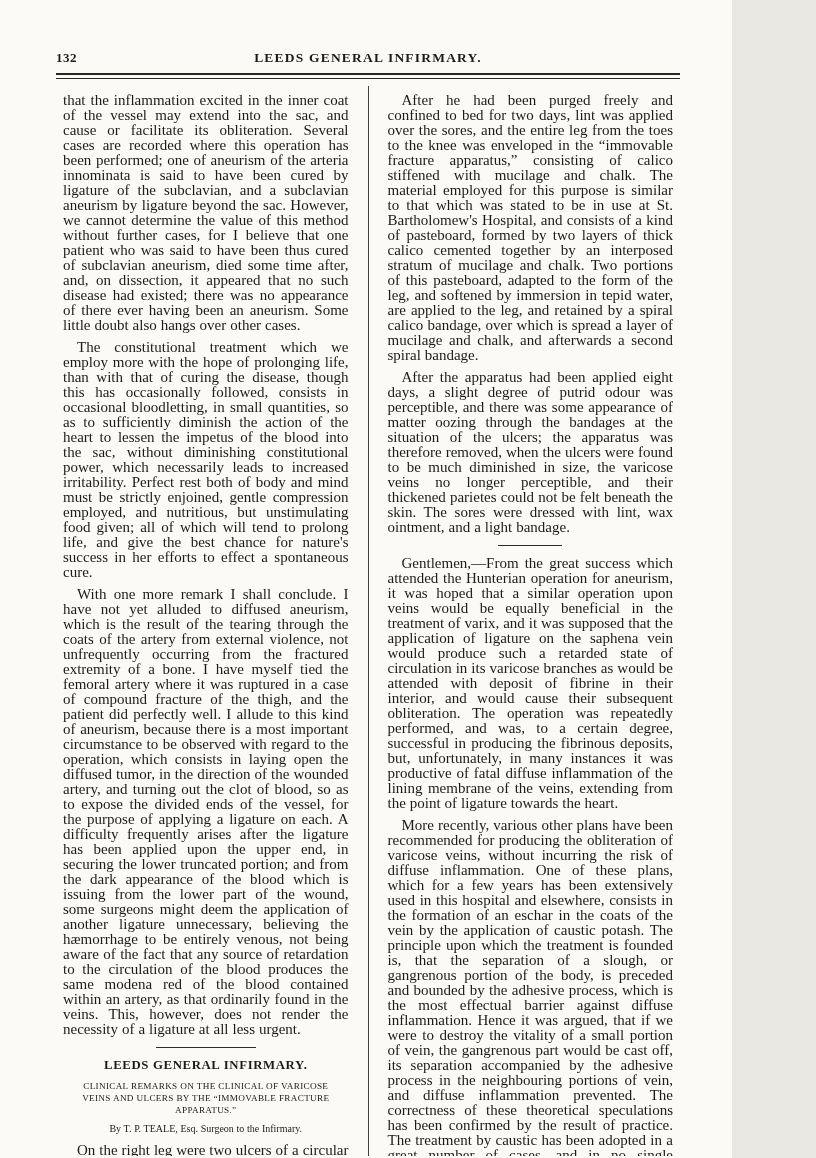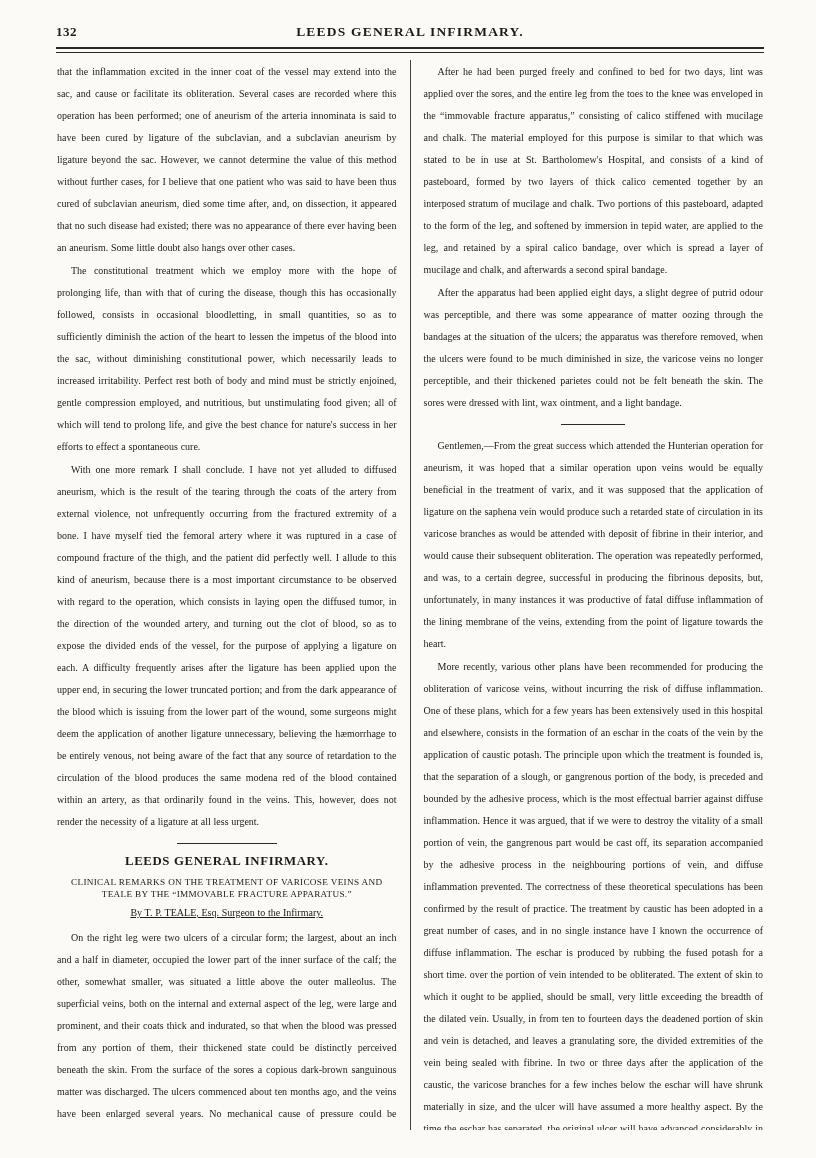--- a/index.html
+++ b/index.html
@@ -5,24 +5,24 @@
   html, body { margin: 0; padding: 0; }
   body {
     width: 816px; height: 1158px;
     background: #e9e7e2;
     font-family: "Liberation Serif", "DejaVu Serif", serif;
     color: #1d1b17;
     overflow: hidden;
   }
   .page {
     position: relative;
-    width: 816px; height: 1158px;
+    width: 732px; height: 1158px;
     background: #fbfaf6;
     box-sizing: border-box;
-    padding: 24px 52px 0 56px;
+    padding: 50px 52px 0 56px;
     overflow: hidden;
   }
   .page-header {
     display: grid;
     grid-template-columns: 1fr auto 1fr;
     align-items: baseline;
     margin-bottom: 7px;
   }
   .page-num {
     justify-self: start;
@@ -55,23 +55,23 @@
     overflow: hidden;
   }
   .col-left  { padding-right: 12px; }
   .col-right { padding-left: 12px; }
   .column-divider {
     flex: 0 0 1px;
     width: 1px;
     background: #45403a;
   }
   p {
-    margin: 1px;
-    font-size: 10px;
-    line-height: 22px;
+    margin: 7px;
+    font-size: 15px;
+    line-height: 15px;
     text-align: justify;
     text-indent: 14px;
     word-spacing: 0.2px;
   }
   p.noindent { text-indent: 0; }
   .sep-rule {
     border: 0;
     border-top: 1.1px solid #2e2b26;
     width: 100px;
     margin: 10px auto 10px auto;
@@ -93,21 +93,20 @@
     letter-spacing: 0.3px;
     text-indent: 0;
     margin: 0 14px 7px 14px;
   }
   .sec-byline {
     text-align: center;
     font-size: 10px;
     text-indent: 0;
     margin: 0 0 8px 0;
     line-height: 12px;
-    text-decoration: underline;
   }
 </style>
 </head>
 <body>
 
 <div class="page">
 
   <div class="page-header">
     <span class="page-num">132</span>
     <span class="running-title">LEEDS GENERAL INFIRMARY.</span>
@@ -119,21 +118,21 @@
   <div class="columns">
 
     <div class="col col-left">
       <p class="noindent">that the inflammation excited in the inner coat of the vessel may extend into the sac, and cause or facilitate its obliteration.  Several cases are recorded where this operation has been performed; one of aneurism of the arteria innominata is said to have been cured by ligature of the subclavian, and a subclavian aneurism by ligature beyond the sac.  However, we cannot determine the value of this method without further cases, for I believe that one patient who was said to have been thus cured of subclavian aneurism, died some time after, and, on dissection, it appeared that no such disease had existed; there was no appearance of there ever having been an aneurism.  Some little doubt also hangs over other cases.</p>
       <p>The constitutional treatment which we employ more with the hope of prolonging life, than with that of curing the disease, though this has occasionally followed, consists in occasional bloodletting, in small quantities, so as to sufficiently diminish the action of the heart to lessen the impetus of the blood into the sac, without diminishing constitutional power, which necessarily leads to increased irritability.  Perfect rest both of body and mind must be strictly enjoined, gentle compression employed, and nutritious, but unstimulating food given; all of which will tend to prolong life, and give the best chance for nature's success in her efforts to effect a spontaneous cure.</p>
       <p>With one more remark I shall conclude.  I have not yet alluded to diffused aneurism, which is the result of the tearing through the coats of the artery from external violence, not unfrequently occurring from the fractured extremity of a bone.  I have myself tied the femoral artery where it was ruptured in a case of compound fracture of the thigh, and the patient did perfectly well.  I allude to this kind of aneurism, because there is a most important circumstance to be observed with regard to the operation, which consists in laying open the diffused tumor, in the direction of the wounded artery, and turning out the clot of blood, so as to expose the divided ends of the vessel, for the purpose of applying a ligature on each.  A difficulty frequently arises after the ligature has been applied upon the upper end, in securing the lower truncated portion; and from the dark appearance of the blood which is issuing from the lower part of the wound, some surgeons might deem the application of another ligature unnecessary, believing the hæmorrhage to be entirely venous, not being aware of the fact that any source of retardation to the circulation of the blood produces the same modena red of the blood contained within an artery, as that ordinarily found in the veins.  This, however, does not render the necessity of a ligature at all less urgent.</p>
 
       <hr class="sep-rule">
 
       <p class="sec-title">LEEDS GENERAL INFIRMARY.</p>
-      <p class="sec-sub">CLINICAL REMARKS ON THE TREATMENT OF VARICOSE VEINS AND TEALE BY THE “IMMOVABLE FRACTURE APPARATUS.”</p>
+      <p class="sec-sub">CLINICAL REMARKS ON THE CLINICAL OF VARICOSE VEINS AND ULCERS BY THE “IMMOVABLE FRACTURE APPARATUS.”</p>
       <p class="sec-byline">By T. P. TEALE, Esq. Surgeon to the Infirmary.</p>
 
       <p>On the right leg were two ulcers of a circular form; the largest, about an inch and a half in diameter, occupied the lower part of the inner surface of the calf; the other, somewhat smaller, was situated a little above the outer malleolus.  The superficial veins, both on the internal and external aspect of the leg, were large and prominent, and their coats thick and indurated, so that when the blood was pressed from any portion of them, their thickened state could be distinctly perceived beneath the skin.  From the surface of the sores a copious dark-brown sanguinous matter was discharged.  The ulcers commenced about ten months ago, and the veins have been enlarged several years.  No mechanical cause of pressure could be detected in the pelvis or abdomen.</p>
     </div>
 
     <div class="column-divider"></div>
 
     <div class="col col-right">
       <p>After he had been purged freely and confined to bed for two days, lint was applied over the sores, and the entire leg from the toes to the knee was enveloped in the “immovable fracture apparatus,” consisting of calico stiffened with mucilage and chalk.  The material employed for this purpose is similar to that which was stated to be in use at St. Bartholomew's Hospital, and consists of a kind of pasteboard, formed by two layers of thick calico cemented together by an interposed stratum of mucilage and chalk.  Two portions of this pasteboard, adapted to the form of the leg, and softened by immersion in tepid water, are applied to the leg, and retained by a spiral calico bandage, over which is spread a layer of mucilage and chalk, and afterwards a second spiral bandage.</p>
       <p>After the apparatus had been applied eight days, a slight degree of putrid odour was perceptible, and there was some appearance of matter oozing through the bandages at the situation of the ulcers; the apparatus was therefore removed, when the ulcers were found to be much diminished in size, the varicose veins no longer perceptible, and their thickened parietes could not be felt beneath the skin.  The sores were dressed with lint, wax ointment, and a light bandage.</p>

